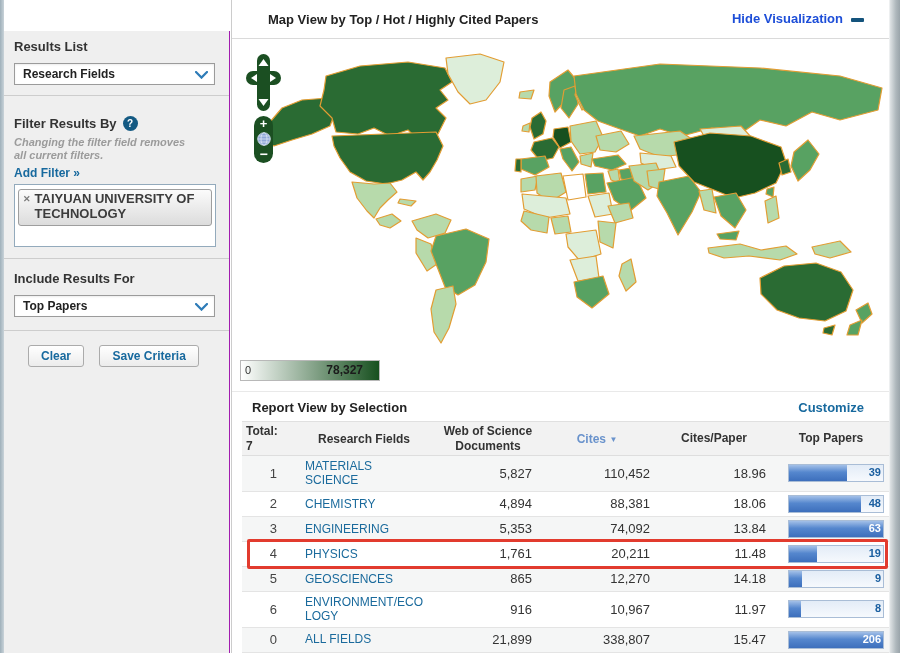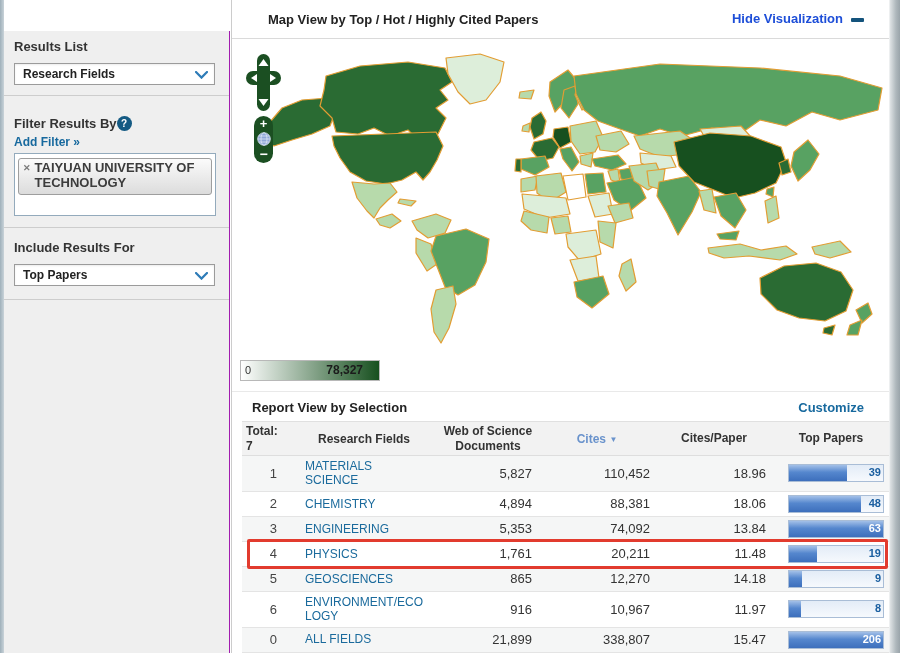--- a/index.html
+++ b/index.html
@@ -14,21 +14,21 @@
   .sb-sec{padding:0 12px 0 10px;box-sizing:border-box;}
   .sec1{padding-top:8px;height:65px;border-bottom:1px solid #cdcdcd;}
   .sec2{padding-top:20px;padding-bottom:11px;border-bottom:1px solid #cdcdcd;}
   .sec3{padding-top:12px;padding-bottom:13px;border-bottom:1px solid #cdcdcd;}
   .sec4{padding:14px 0 0 24px;}
   .sb-title{font-size:13px;font-weight:bold;color:#333;}
   .dropdown{position:relative;margin-top:9px;height:22px;background:#fff;border:1px solid #9b9b9b;
             box-sizing:border-box;box-shadow:inset 0 1px 2px rgba(0,0,0,.08);cursor:pointer;width:201px;}
   .dd-val{position:absolute;left:8px;top:3px;font-size:12px;font-weight:bold;color:#222;}
   .chev{position:absolute;right:6px;top:7px;}
-  .title-row{display:flex;align-items:center;}
+  .title-row{display:flex;align-items:center;gap:6px;}
   .help{display:inline-block;width:15px;height:15px;border-radius:50%;background:#145a83;color:#fff;
         font-size:10px;font-weight:bold;text-align:center;line-height:15px;cursor:pointer;}
   .sb-note{font-size:11px;font-style:italic;font-weight:bold;color:#9b9b9b;line-height:1.18;
            margin-top:5px;width:185px;}
   .sb-link{display:inline-block;font-size:12px;font-weight:bold;color:#17699e;margin-top:4px;
            text-decoration:none;cursor:pointer;}
   .filter-box{margin-top:3px;background:#fff;border:1px solid #93aabc;height:63px;padding:3px;
               box-sizing:border-box;width:202px;}
   .tag{display:inline-flex;align-items:flex-start;gap:4px;background:linear-gradient(#fbfbfb,#dcdcdc);
        border:1px solid #9e9e9e;border-radius:3px;padding:2px 7px 3px 4px;max-width:186px;cursor:pointer;}
@@ -112,39 +112,44 @@
             <polyline points="1,1 6.5,6.6 12,1" stroke="#2e7cb8" stroke-width="2.2" fill="none" stroke-linecap="round"></polyline>
           </svg>
       </div>
     </div>
 
     <div class="sb-sec sec2">
       <div class="title-row">
         <span class="sb-title">Filter Results By</span>
         <span class="help">?</span>
       </div>
+      <div class="sb-note">Changing the filter field removes all current filters.</div>
       <a class="sb-link">Add Filter »</a>
       <div class="filter-box">
         <span class="tag">
           <span class="tag-x">✕</span>
           <span class="tag-label">TAIYUAN UNIVERSITY OF TECHNOLOGY</span>
         </span>
       </div>
     </div>
 
     <div class="sb-sec sec3">
       <div class="sb-title">Include Results For</div>
       <div class="dropdown">
         <span class="dd-val">Top Papers</span>
         <svg class="chev" width="13" height="8" viewBox="0 0 13 8">
             <polyline points="1,1 6.5,6.6 12,1" stroke="#2e7cb8" stroke-width="2.2" fill="none" stroke-linecap="round"></polyline>
           </svg>
       </div>
     </div>
 
+    <div class="sb-sec sec4">
+      <button class="sb-btn">Clear</button>
+      <button class="sb-btn">Save Criteria</button>
+    </div>
   </aside>
 
   <main class="main">
     <div class="map-header">
       <span class="panel-title">Map View by Top / Hot / Highly Cited Papers</span>
       <span class="hide-viz">
         <span>Hide Visualization</span><span class="minus-icon"></span>
       </span>
     </div>
 

